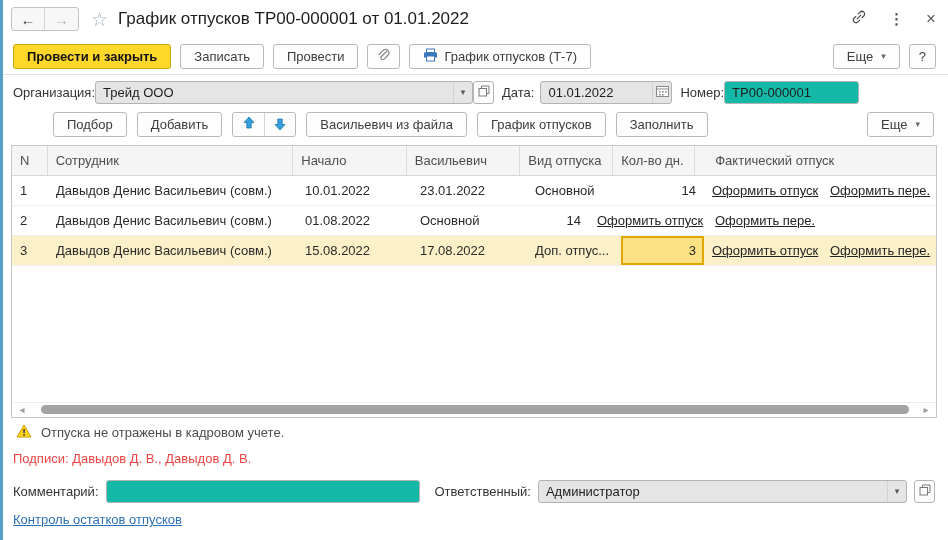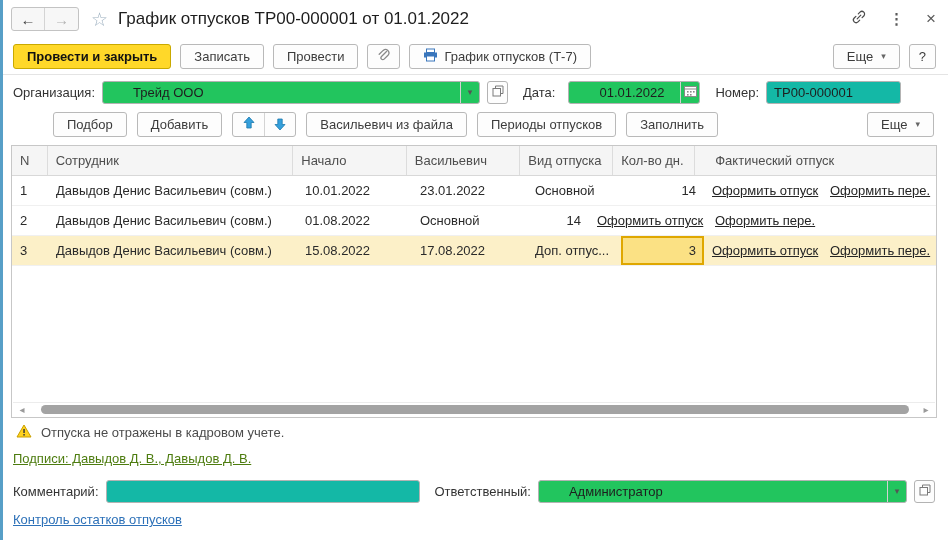--- a/index.html
+++ b/index.html
@@ -35,30 +35,30 @@
   .cmdbar { position:absolute; top:43px; left:10px; right:12px; height:26px;
             display:flex; align-items:center; gap:9px; }
   .spacer { flex:1; }
   .sep1 { position:absolute; top:74px; left:0; right:0; height:1px; background:#e4e4e4; }
 
   
   .label { font-size:13px; color:#333; white-space:nowrap; }
   .inputbox { height:23px; border:1px solid #b3b3b3; border-radius:3px; background:#14b8a6;
               font-size:13px; color:#1e1e1e; padding:0 7px; font-family:inherit; }
   .combo { display:flex; align-items:stretch; height:23px; border:1px solid #b3b3b3;
-           border-radius:3px; background:#22c55e; overflow:hidden;padding-left:23px; }
+           border-radius:3px; background:#e5e5e5; overflow:hidden; }
   .combo input { border:0; outline:0; flex:1; min-width:0; font-size:13px; color:#1e1e1e;
                  padding:0 7px; font-family:inherit; background:transparent; }
   .combo .ddseg { width:19px; display:flex; align-items:center; justify-content:center;
                   border-left:1px solid #d2d2d2; color:#555; font-size:9px; }
   .sqbtn { width:21px; height:23px; border:1px solid #b3b3b3; border-radius:3px;
            background:#fdfdfd; display:flex; align-items:center; justify-content:center; }
 
   .formrow { position:absolute; top:80px; left:10px; right:14px; height:24px;
-             display:flex; align-items:center; gap:7px; }
+             display:flex; align-items:center; }
   .org-combo { width:378px; }
   .date-combo { width:132px; margin-left:6px; }
   .num-input { width:135px; }
   .gap-l { margin-left:8px; }
 
   .toolbar2 { position:absolute; top:111px; left:10px; right:14px; height:26px;
               display:flex; align-items:center; gap:10px;margin-left:40px; }
   .arrowgroup { display:flex; height:25px; border:1px solid #b9b9b9; border-radius:3px;
                 background:#fdfdfd; overflow:hidden; }
   .arrowgroup .ab { width:31px; display:flex; align-items:center; justify-content:center; }
@@ -93,21 +93,21 @@
              display:flex; align-items:center; background:#fff; border-top:1px solid #ececec; }
   .scr-arrow { width:18px; text-align:center; color:#9a9a9a; font-size:10px; line-height:13px; }
   .scr-track { flex:1; position:relative; height:14px; }
   .scr-thumb { position:absolute; top:2.5px; left:10px; right:8px; height:9px;
                background:#a3a3a3; border-radius:5px; }
 
   
   .warnrow { position:absolute; top:424px; left:13px; display:flex; align-items:center;
              gap:9px; font-size:13px; color:#4c4c4c; }
   .signrow { position:absolute; top:451px; left:10px; font-size:13px; }
-  .green-link { color:#4d7c0f; text-decoration:underline; cursor:pointer;margin-top:28px; }
+  .green-link { color:#ef4444; cursor:pointer;margin-top:28px; }
   .footerrow { position:absolute; top:479px; left:10px; right:13px; height:24px;
                display:flex; align-items:center; gap:7px; }
   .comment-input { width:314px; }
   .resp-combo { flex:1; }
   .ctrlrow { position:absolute; top:512px; left:10px; font-size:13px; }
   .blue-link { color:#2d71b8; text-decoration:underline; cursor:pointer; }
 </style>
 </head>
 <body>
 
@@ -218,21 +218,21 @@
       </span>
       <span class="ab">
         <span class="rot180" style="display:inline-flex;">
           <svg width="12" height="13" viewBox="0 0 12 13">
               <path d="M6 1 L11 6.5 H8.2 V12 H3.8 V6.5 H1 Z" fill="#35a0dc" stroke="#1c79ad" stroke-width="0.8"></path>
             </svg>
         </span>
       </span>
     </div>
     <button class="btn">Васильевич из файла</button>
-    <button class="btn">Периоды отпусков</button>
+    <button class="btn">График отпусков</button>
     <button class="btn">Заполнить</button>
     <span class="spacer"></span>
     <button class="btn">
       <span>Еще</span>
       <span class="chev">▾</span>
     </button>
   </div>
 
   <div class="grid">
     <div class="grow ghead">

